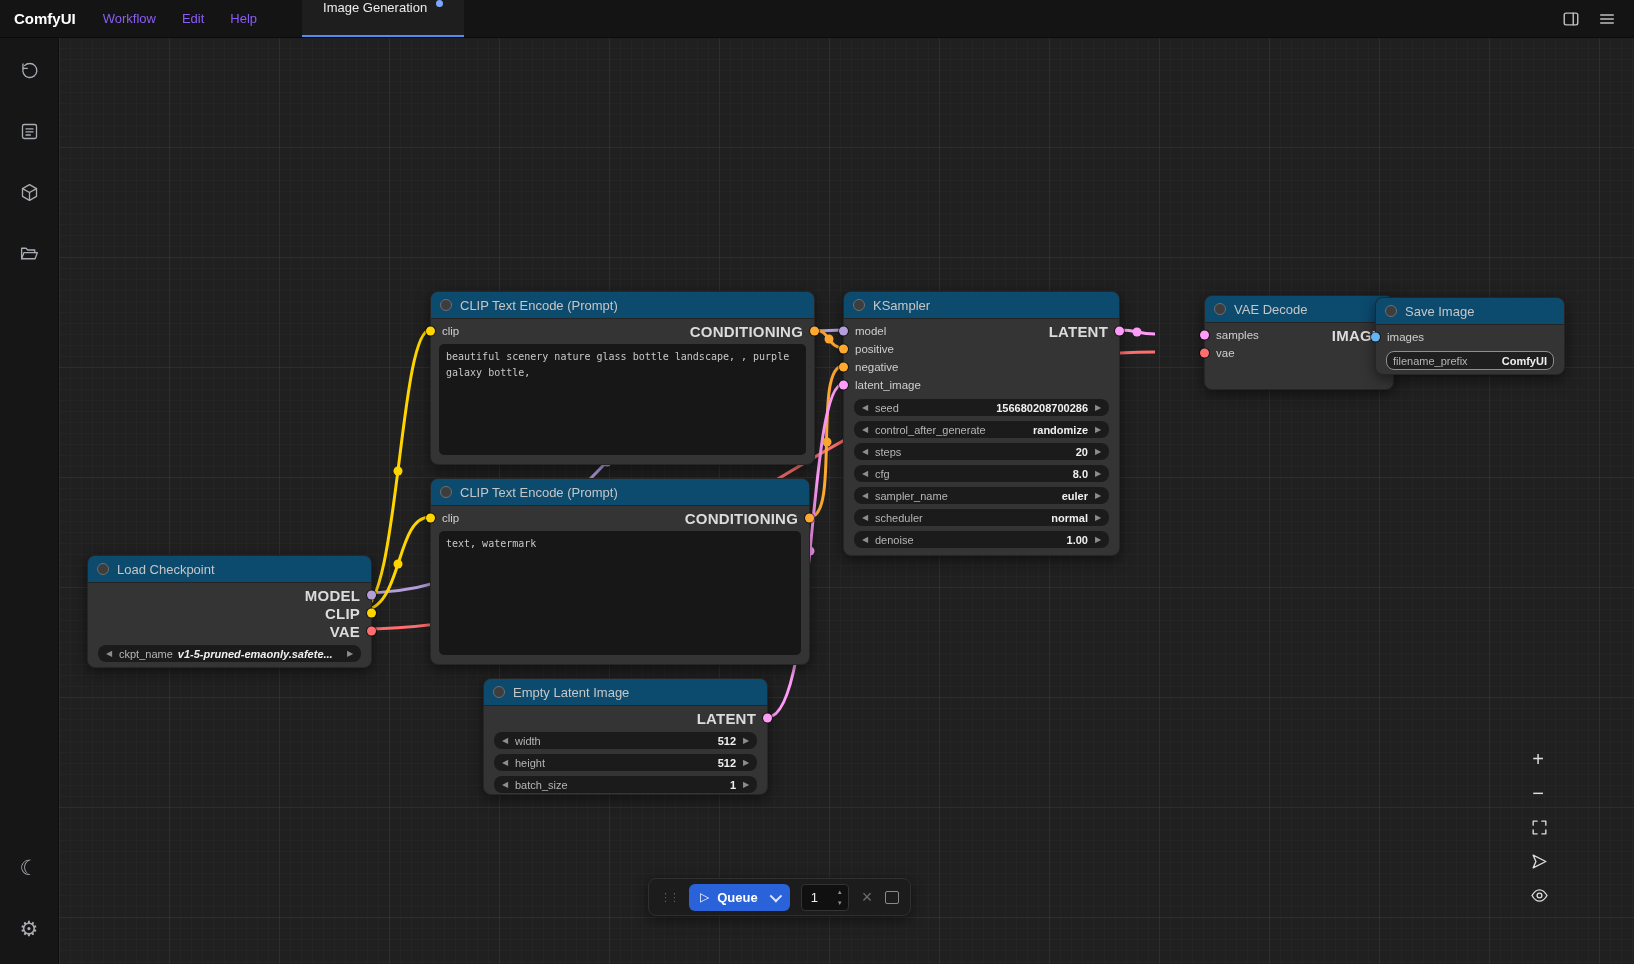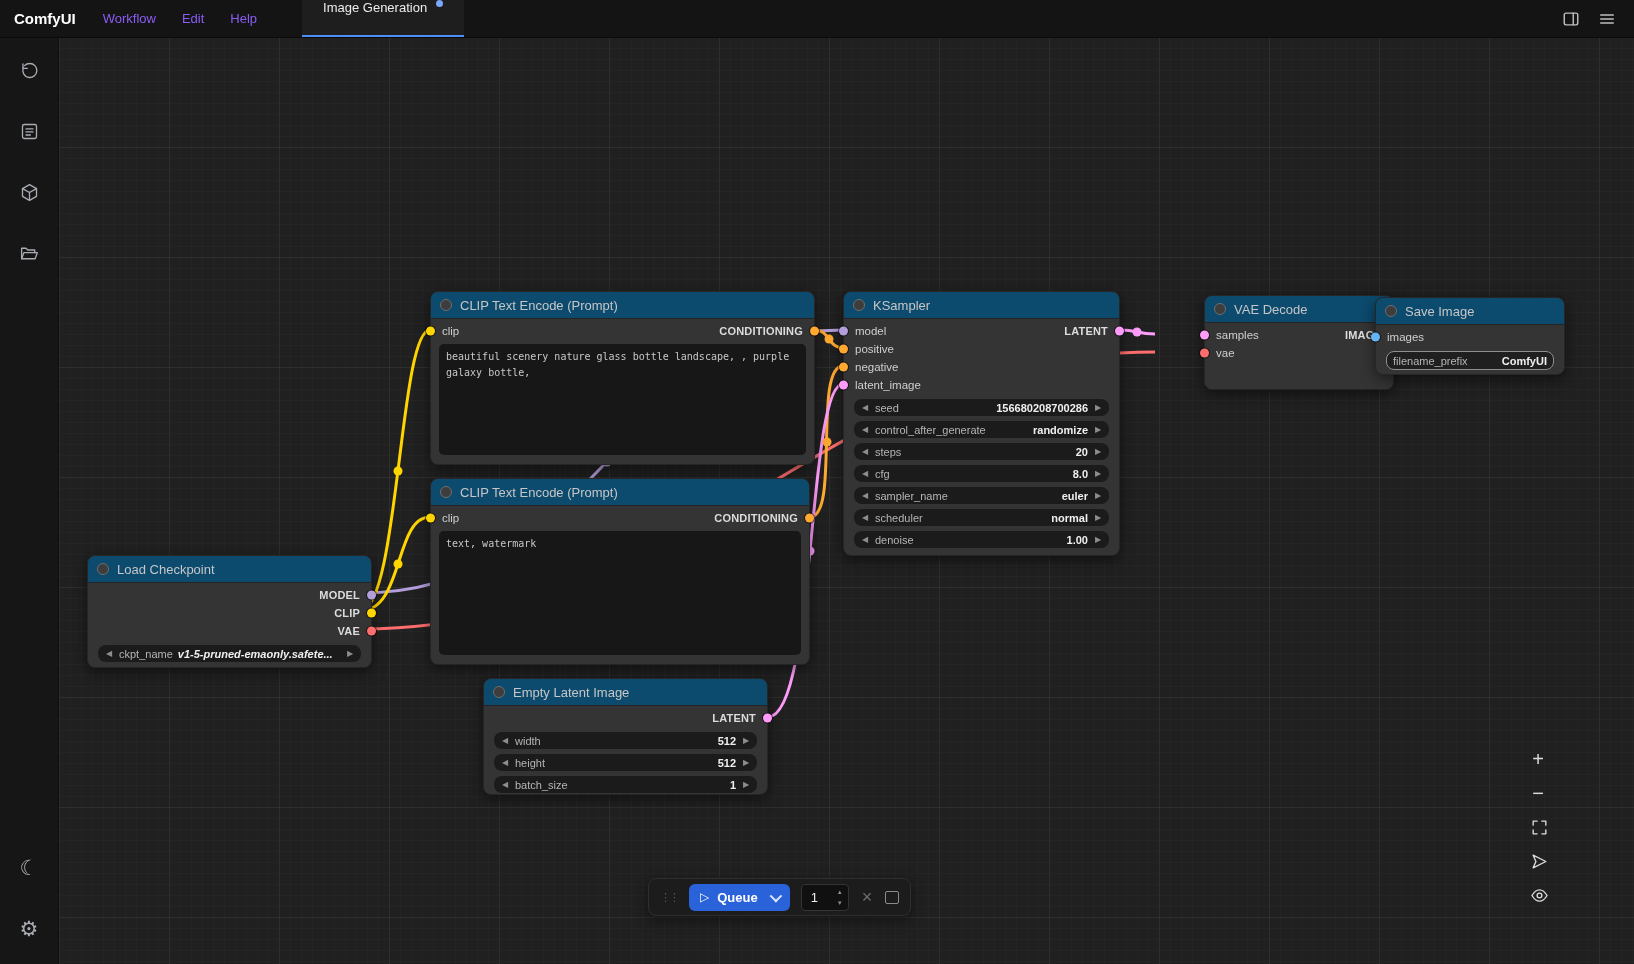--- a/index.html
+++ b/index.html
@@ -41,21 +41,21 @@
   
   .node{position:absolute;background:#343434;border:1px solid #262626;border-radius:8px;
     box-shadow:0 4px 14px rgba(0,0,0,.5);display:flex;flex-direction:column;z-index:2;box-sizing:border-box;}
   .nhead{height:26px;flex:none;display:flex;align-items:center;gap:8px;padding:0 9px;background:#0c4a6e;
     border-bottom:1px solid #242424;border-radius:7px 7px 0 0;color:#c6c6c6;font-size:13px;cursor:move;}
   .ndot{width:10px;height:10px;border-radius:50%;background:#3d3d3d;border:1px solid #6e6e6e;flex:none;}
   .nbody{display:flex;flex-direction:column;flex:1;padding:3px 0 8px;}
   .iorow{position:relative;height:18px;flex:none;display:flex;align-items:center;padding:0 11px;
     font-size:11.5px;color:#cfcfcf;}
   .sp{flex:1;}
-  .outlabel{font-weight:700;color:#dcdcdc;font-size:11px;letter-spacing:.2px;}
+  .outlabel{font-weight:700;color:#dcdcdc;font-size:15px;letter-spacing:.2px;}
   .dot{position:absolute;width:9px;height:9px;border-radius:50%;top:50%;transform:translateY(-50%);
     box-shadow:0 0 0 1px rgba(0,0,0,.55);cursor:crosshair;}
   .dot.in{left:-5px;} .dot.out{right:-5px;}
   .p-model{background:#B39DDB;} .p-clip{background:#FFD500;} .p-vae{background:#FF6E6E;}
   .p-cond{background:#FFA931;} .p-latent{background:#FF9CF9;} .p-image{background:#64B5F6;}
 
   .widget{height:17px;flex:none;margin:5px 10px 0;background:#1b1b1b;border-radius:8px;display:flex;
     align-items:center;font-size:11px;color:#b5b5b5;padding:0 6px;gap:5px;cursor:pointer;}
   .widget .arr{color:#8d8d8d;font-size:8px;width:10px;text-align:center;flex:none;}
   .widget .wval{font-weight:700;color:#efefef;white-space:nowrap;overflow:hidden;text-overflow:ellipsis;}

